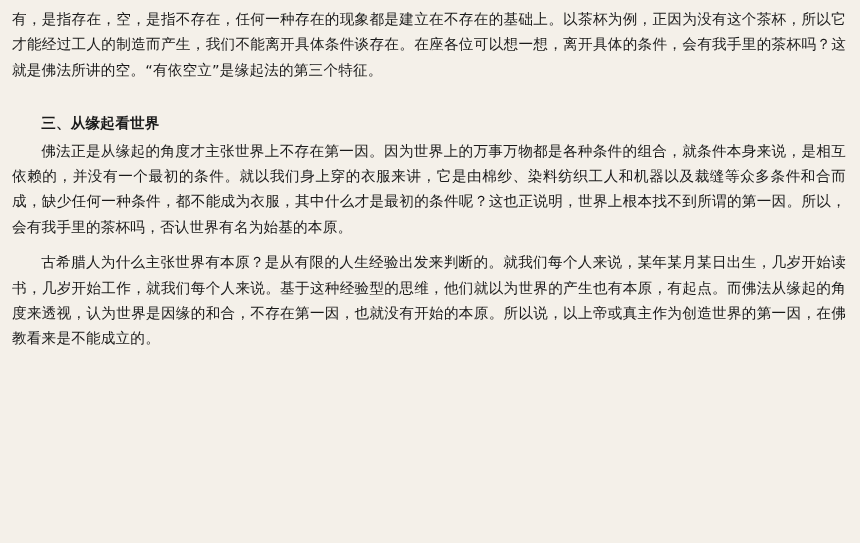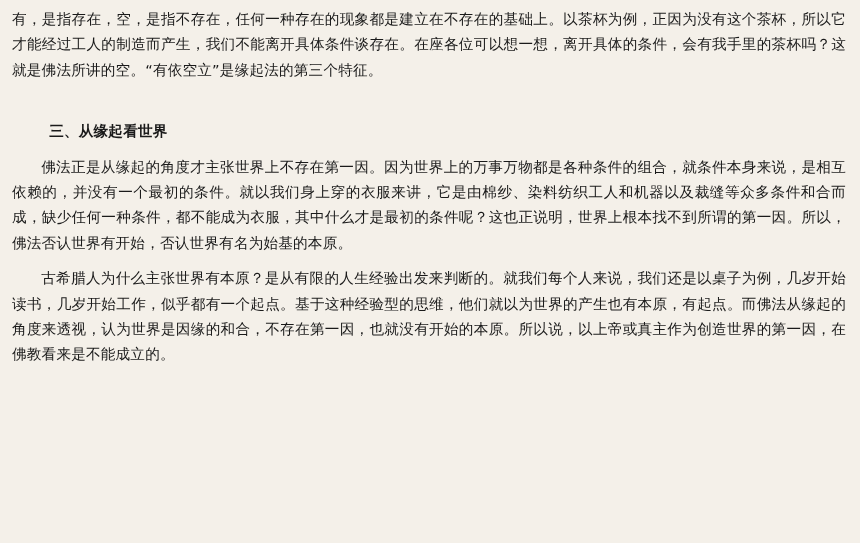--- a/index.html
+++ b/index.html
@@ -31,21 +31,21 @@
     letter-spacing: 0.2px;
   }
   .indent {
     text-indent: 2em;
   }
   .section-title {
     font-size: 14.6px;
     line-height: 25.4px;
     font-weight: bold;
     text-indent: 2em;
-    margin: 8px;
+    margin: 0;
     letter-spacing: 0.2px;
   }
   .gap-small {
     height: 10px;
   }
   .gap-title-top {
     height: 18px;
   }
   .gap-title-bottom {
     height: 2px;
@@ -60,19 +60,19 @@
 
   <div class="gap-small"></div>
 
 
   <div class="gap-title-top"></div>
 
   <p class="section-title">三、从缘起看世界</p>
 
   <div class="gap-title-bottom"></div>
 
-  <p class="para indent">佛法正是从缘起的角度才主张世界上不存在第一因。因为世界上的万事万物都是各种条件的组合，就条件本身来说，是相互依赖的，并没有一个最初的条件。就以我们身上穿的衣服来讲，它是由棉纱、染料纺织工人和机器以及裁缝等众多条件和合而成，缺少任何一种条件，都不能成为衣服，其中什么才是最初的条件呢？这也正说明，世界上根本找不到所谓的第一因。所以，佛法否认世界有开始，否认世界有名为始基的本原。</p>
+  <p class="para indent">佛法正是从缘起的角度才主张世界上不存在第一因。因为世界上的万事万物都是各种条件的组合，就条件本身来说，是相互依赖的，并没有一个最初的条件。就以我们身上穿的衣服来讲，它是由棉纱、染料纺织工人和机器以及裁缝等众多条件和合而成，缺少任何一种条件，都不能成为衣服，其中什么才是最初的条件呢？这也正说明，世界上根本找不到所谓的第一因。所以，会有我手里的茶杯吗，否认世界有名为始基的本原。</p>
 
   <div class="gap-small"></div>
 
-  <p class="para indent">古希腊人为什么主张世界有本原？是从有限的人生经验出发来判断的。就我们每个人来说，我们还是以桌子为例，几岁开始读书，几岁开始工作，似乎都有一个起点。基于这种经验型的思维，他们就以为世界的产生也有本原，有起点。而佛法从缘起的角度来透视，认为世界是因缘的和合，不存在第一因，也就没有开始的本原。所以说，以上帝或真主作为创造世界的第一因，在佛教看来是不能成立的。</p>
+  <p class="para indent">古希腊人为什么主张世界有本原？是从有限的人生经验出发来判断的。就我们每个人来说，某年某月某日出生，几岁开始读书，几岁开始工作，就我们每个人来说。基于这种经验型的思维，他们就以为世界的产生也有本原，有起点。而佛法从缘起的角度来透视，认为世界是因缘的和合，不存在第一因，也就没有开始的本原。所以说，以上帝或真主作为创造世界的第一因，在佛教看来是不能成立的。</p>
 
 </div>
 
 </body></html>

